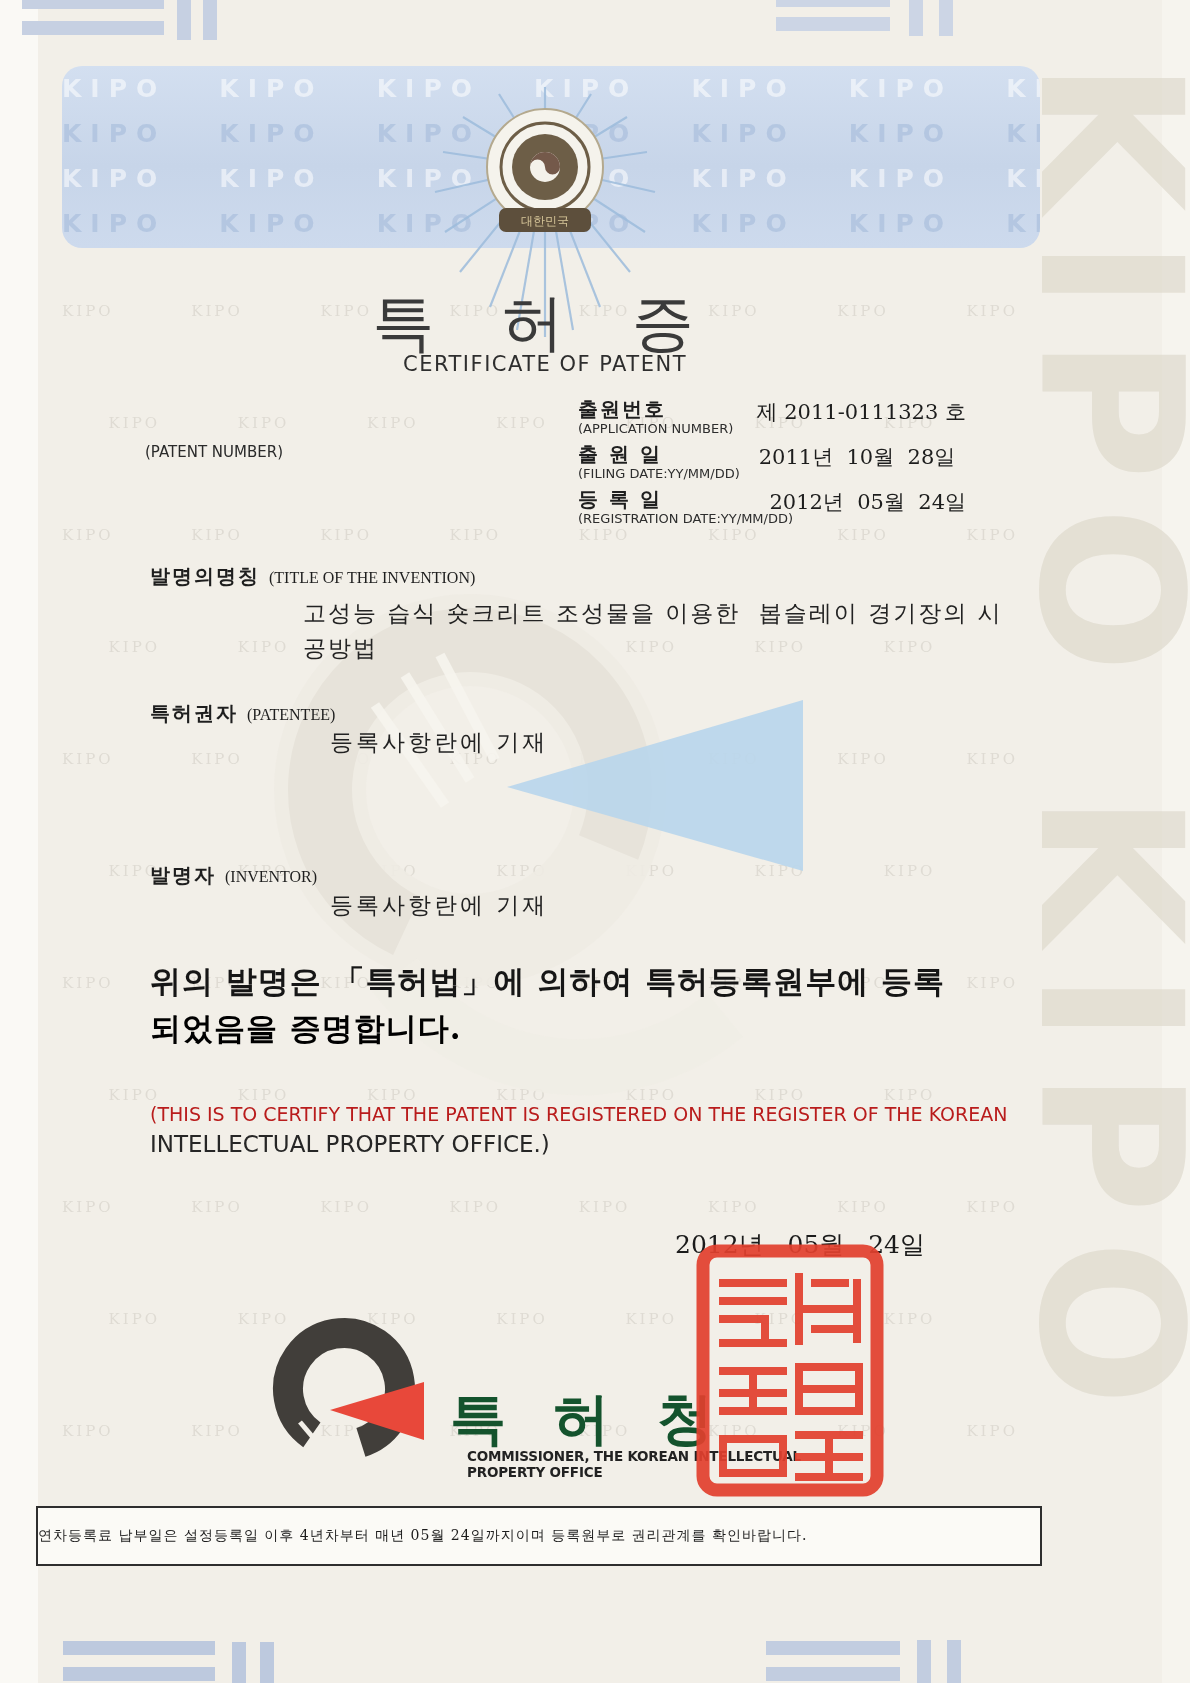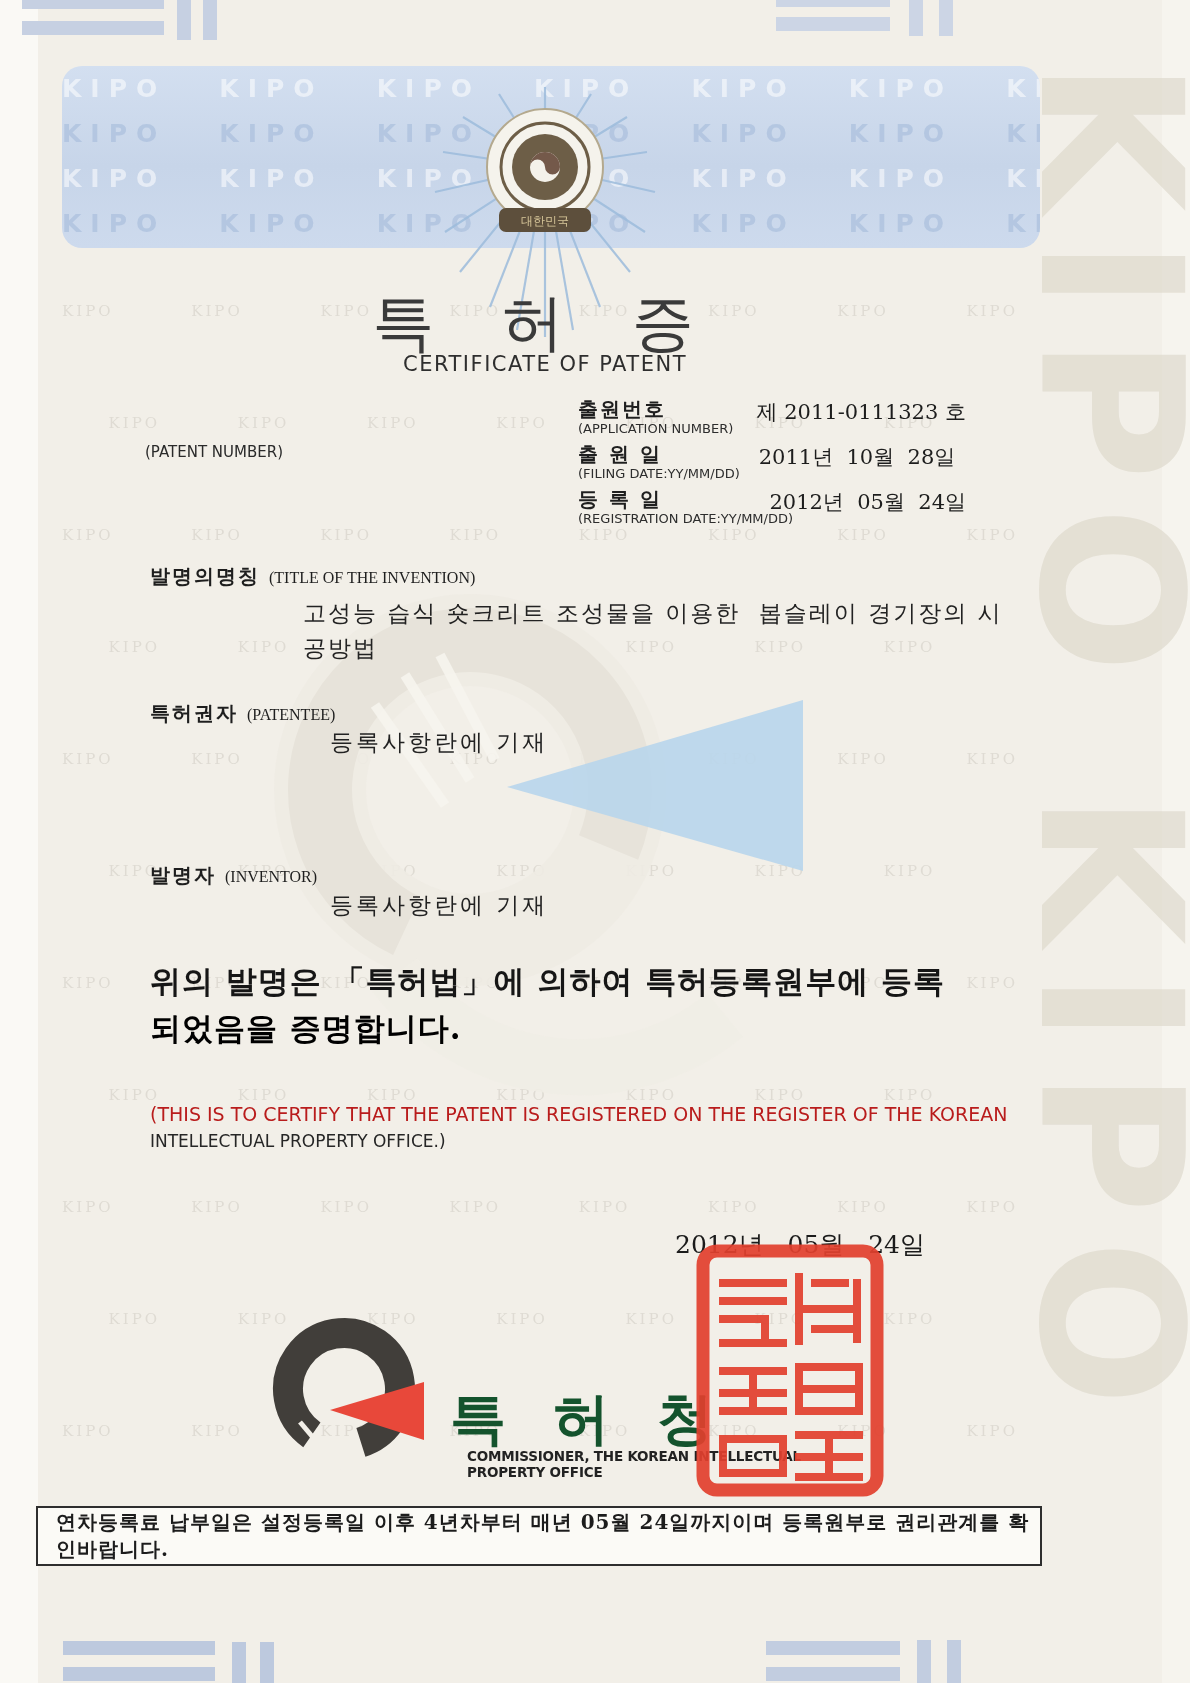--- a/index.html
+++ b/index.html
@@ -58,32 +58,32 @@
   .inv-line1{left:303px;top:598px;font-size:23px;letter-spacing:2px;}
   .inv-line2{left:303px;top:633px;font-size:23px;letter-spacing:2px;}
   .pat-label{left:150px;top:700px;}
   .pat-value{left:330px;top:727px;font-size:23px;letter-spacing:3px;}
   .invr-label{left:150px;top:862px;}
   .invr-value{left:330px;top:890px;font-size:23px;letter-spacing:3px;}
 
   .st1{left:150px;top:961px;font-size:31px;font-weight:600;letter-spacing:1px;color:#161616;}
   .st2{left:150px;top:1008px;font-size:31px;font-weight:600;letter-spacing:1px;color:#000000;}
   .ste1{left:150px;top:1103px;font-size:19px;color:#b91c1c;}
-  .ste2{left:150px;top:1131px;font-size:17px;color:#262626;}
+  .ste2{left:150px;top:1131px;font-size:23px;color:#262626;}
 
   .issue-date{left:640px;top:1228px;width:320px;text-align:center;font-size:25px;color:#1b1b1b;}
 
   .kipo-logo{position:absolute;left:272px;top:1292px;width:160px;height:190px;z-index:4;}
   .office-kr{left:450px;top:1382px;font-size:56px;font-weight:700;letter-spacing:14px;color:#14532d;}
   .office-en{left:467px;top:1448px;width:390px;font-size:13.5px;font-weight:700;letter-spacing:-0.2px;color:#222;}
   .seal{position:absolute;left:695px;top:1243px;width:190px;height:255px;z-index:6;opacity:0.92;}
 
   .footer-box{position:absolute;left:36px;top:1506px;width:1002px;height:56px;border:2px solid #2e2e2e;
     background:#fbfaf6;display:flex;align-items:center;z-index:5;}
-  .footer-box span{padding-left:18px;font-size:20px;letter-spacing:1px;color:#1c1c1c;font-weight:bold;}
+  .footer-box span{font-size:14px;letter-spacing:1px;color:#1c1c1c;}
 
   .corner{position:absolute;z-index:2;}
 </style>
 </head>
 <body>
 
 <div id="page">
 
   <div class="edge-left"></div>
   <div class="edge-right"></div>

